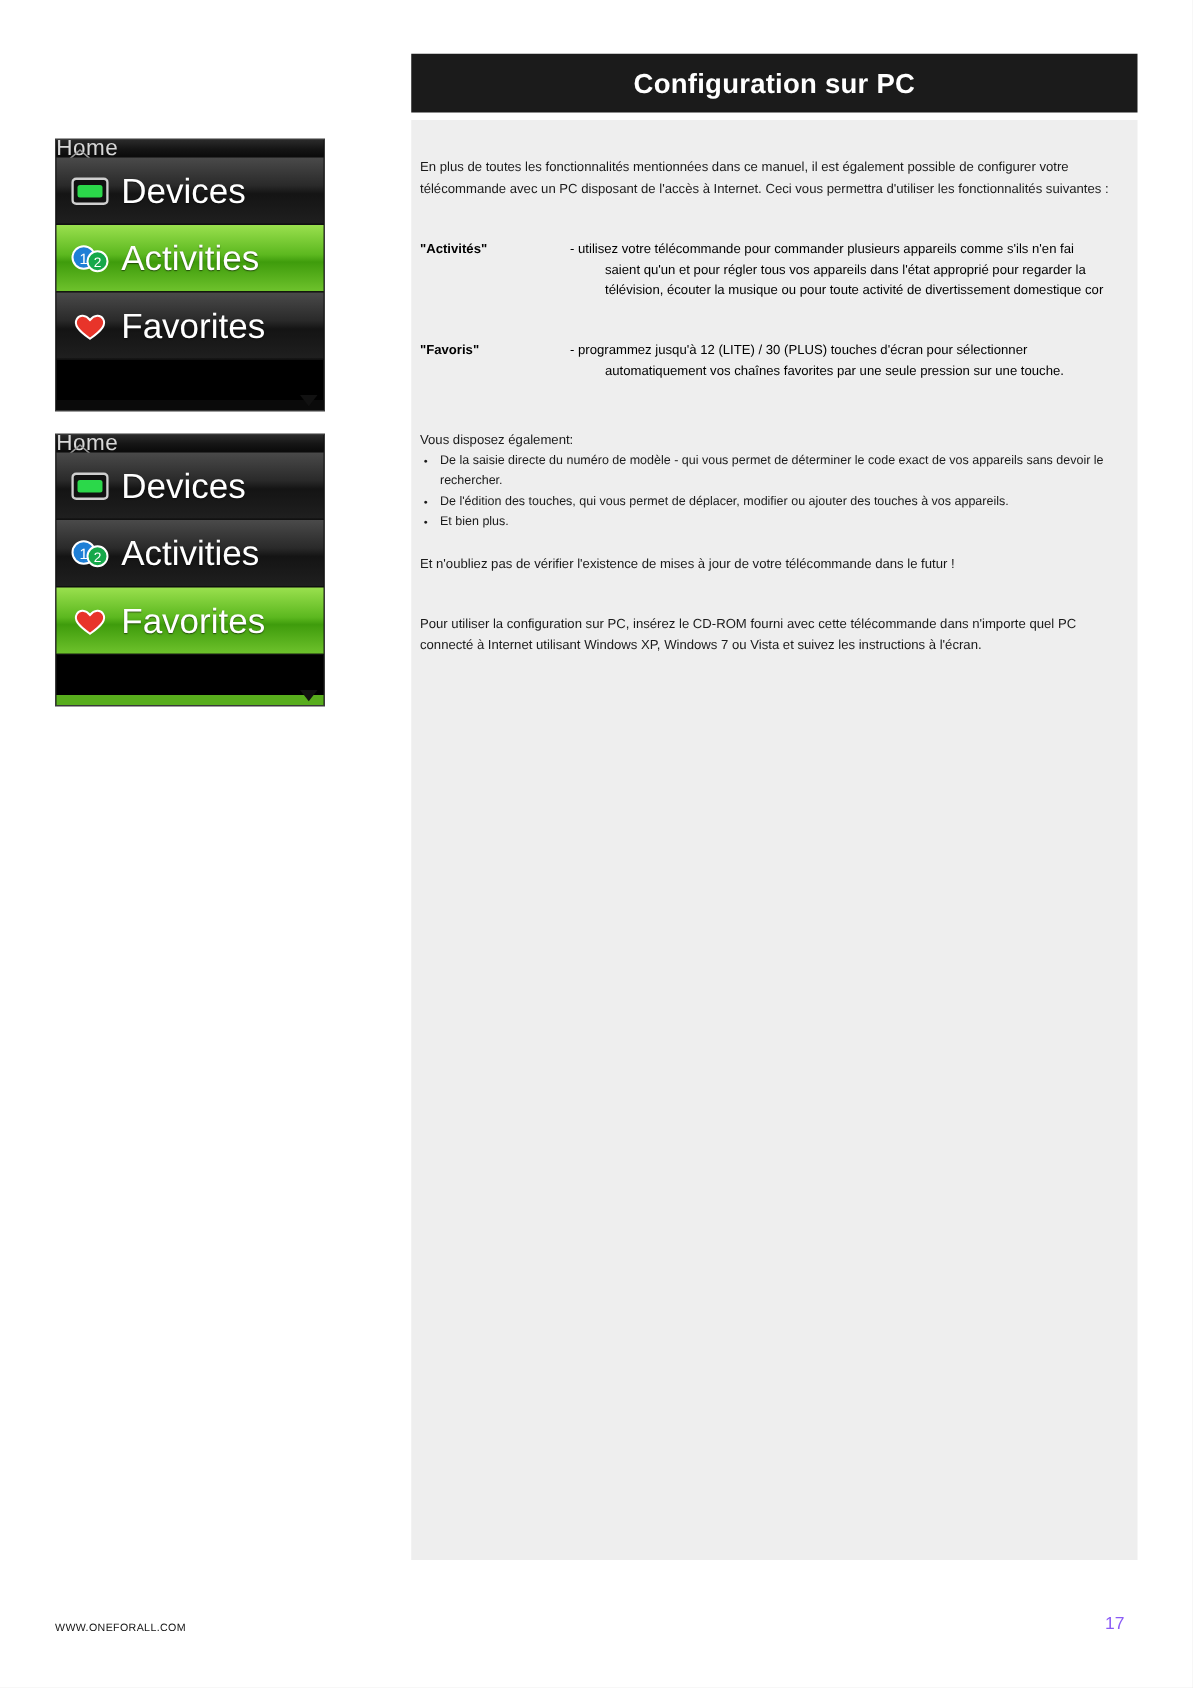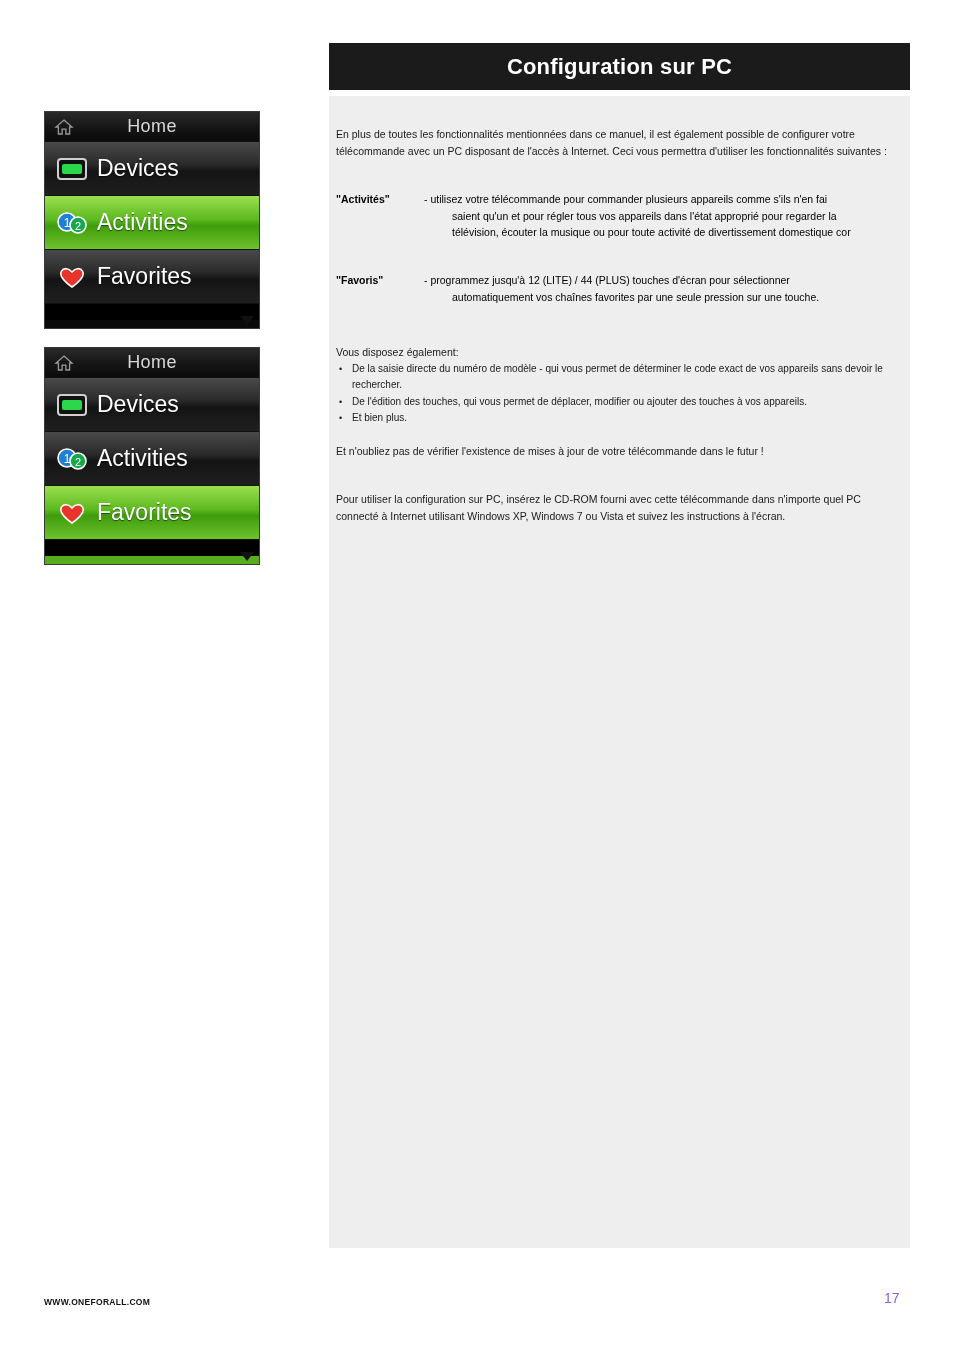--- a/index.html
+++ b/index.html
@@ -67,21 +67,21 @@
     line-height: 16.5px;
   }
   .def-row .term {
     position: absolute;
     left: 0;
     top: 0;
     font-weight: bold;
     width: 88px;
   }
   .def-row .desc {
-    margin-left: 88px;
+    margin-left: 120px;
     display: block;
   }
   .def-row .desc .hang {
     display: block;
     padding-left: 28px;
     text-indent: -28px;
   }
   .def-row .desc .cont {
     display: block;
     padding-left: 28px;
@@ -131,22 +131,22 @@
 
   .row {
     position: relative;
     height: 54px;
     display: flex;
     align-items: center;
     box-sizing: border-box;
     border-bottom: 1px solid #111;
   }
   .row.home {
-    height: 30px;
-    justify-content: center;
+    height: 14px;
+    justify-content: flex-start;
     background: linear-gradient(to bottom, #2a2a2a 0%, #151515 55%, #0b0b0b 100%);
   }
   .row.home .home-label {
     color: #d8d8d8;
     font-size: 18px;
     letter-spacing: 0.4px;
   }
   .row.home .home-ico {
     position: absolute;
     left: 9px;
@@ -155,21 +155,21 @@
 
   .row.dark {
     background: linear-gradient(to bottom, #4a4a4a 0%, #2a2a2a 42%, #141414 55%, #1f1f1f 100%);
   }
   .row.green {
     background: linear-gradient(to bottom, #9ae04e 0%, #5cb81f 45%, #3f9c0c 56%, #6ec22c 100%);
   }
 
   .row .label {
     color: #ffffff;
-    font-size: 23px;
+    font-size: 28px;
     margin-left: 8px;
     text-shadow: 0 1px 1px rgba(0,0,0,0.55);
   }
   .row .icon-box {
     margin-left: 10px;
     width: 34px;
     height: 30px;
     display: flex;
     align-items: center;
     justify-content: center;
@@ -194,21 +194,21 @@
     background: #0a0a0a;
   }
   .screen-2 .bottom-strip { background: #58ad1d; }
 
   
   .footer-url {
     position: absolute;
     left: 44px;
     top: 1297px;
     font-size: 8.5px;
-    font-weight: bold;
+    font-weight: normal;
     letter-spacing: 0.3px;
     color: #111;
   }
   .footer-page {
     position: absolute;
     left: 884px;
     top: 1290px;
     font-size: 14px;
     color: #8b5cf6;
   }
@@ -229,21 +229,21 @@
     <span class="desc">
       <span class="hang">- utilisez votre télécommande pour commander plusieurs appareils comme s'ils n'en fai</span>
       <span class="cont">saient qu'un et pour régler tous vos appareils dans l'état approprié pour regarder la</span>
       <span class="cont">télévision, écouter la musique ou pour toute activité de divertissement domestique cor</span>
     </span>
   </div>
 
   <div class="def-row" style="top:176px;">
     <span class="term">"Favoris"</span>
     <span class="desc">
-      <span class="hang">- programmez jusqu'à 12 (LITE) / 44 (PLUS) touches d'écran pour sélectionner</span>
+      <span class="hang">- programmez jusqu'à 12 (LITE) / 30 (PLUS) touches d'écran pour sélectionner</span>
       <span class="cont">automatiquement vos  chaînes favorites par une seule pression sur une touche.</span>
     </span>
   </div>
 
   <div class="body-text also">
     <div>Vous disposez également:</div>
     <ul class="bullets">
       <li>De la saisie directe du numéro de modèle - qui vous permet de déterminer le code exact de vos appareils sans devoir le rechercher.</li>
       <li>De l'édition des touches, qui vous permet de déplacer, modifier ou ajouter des touches à vos appareils.</li>
       <li>Et bien plus.</li>

